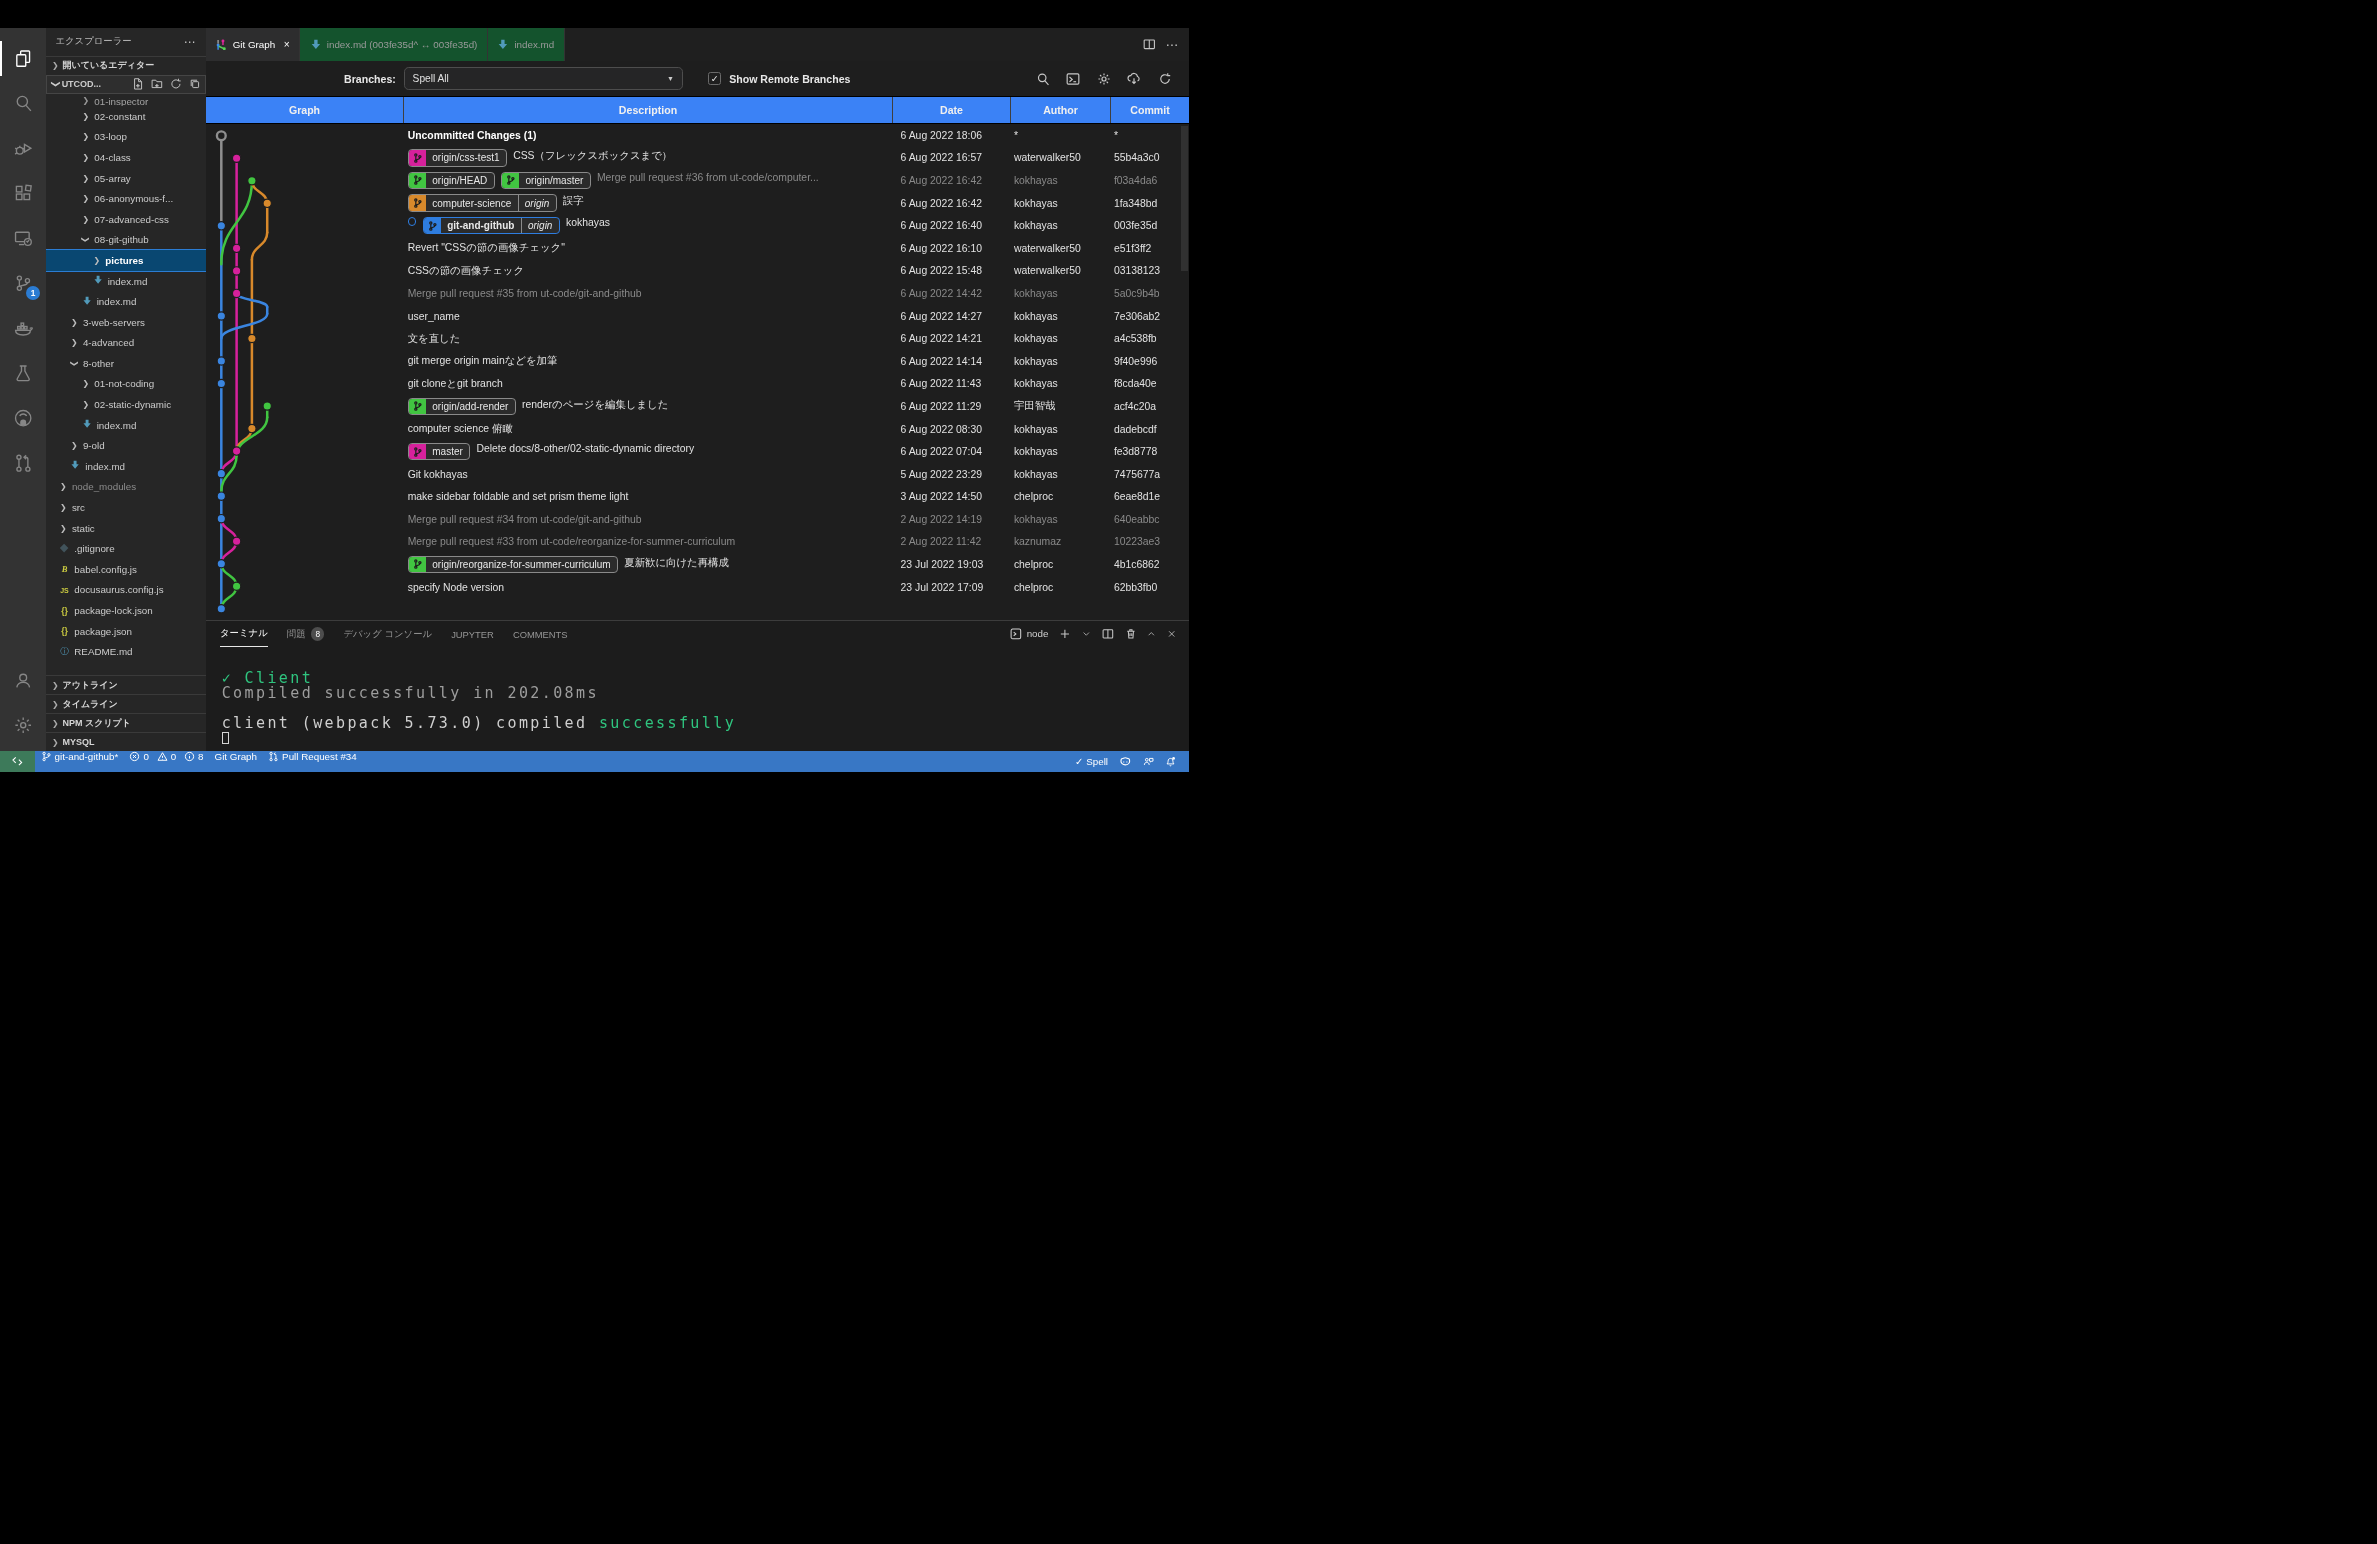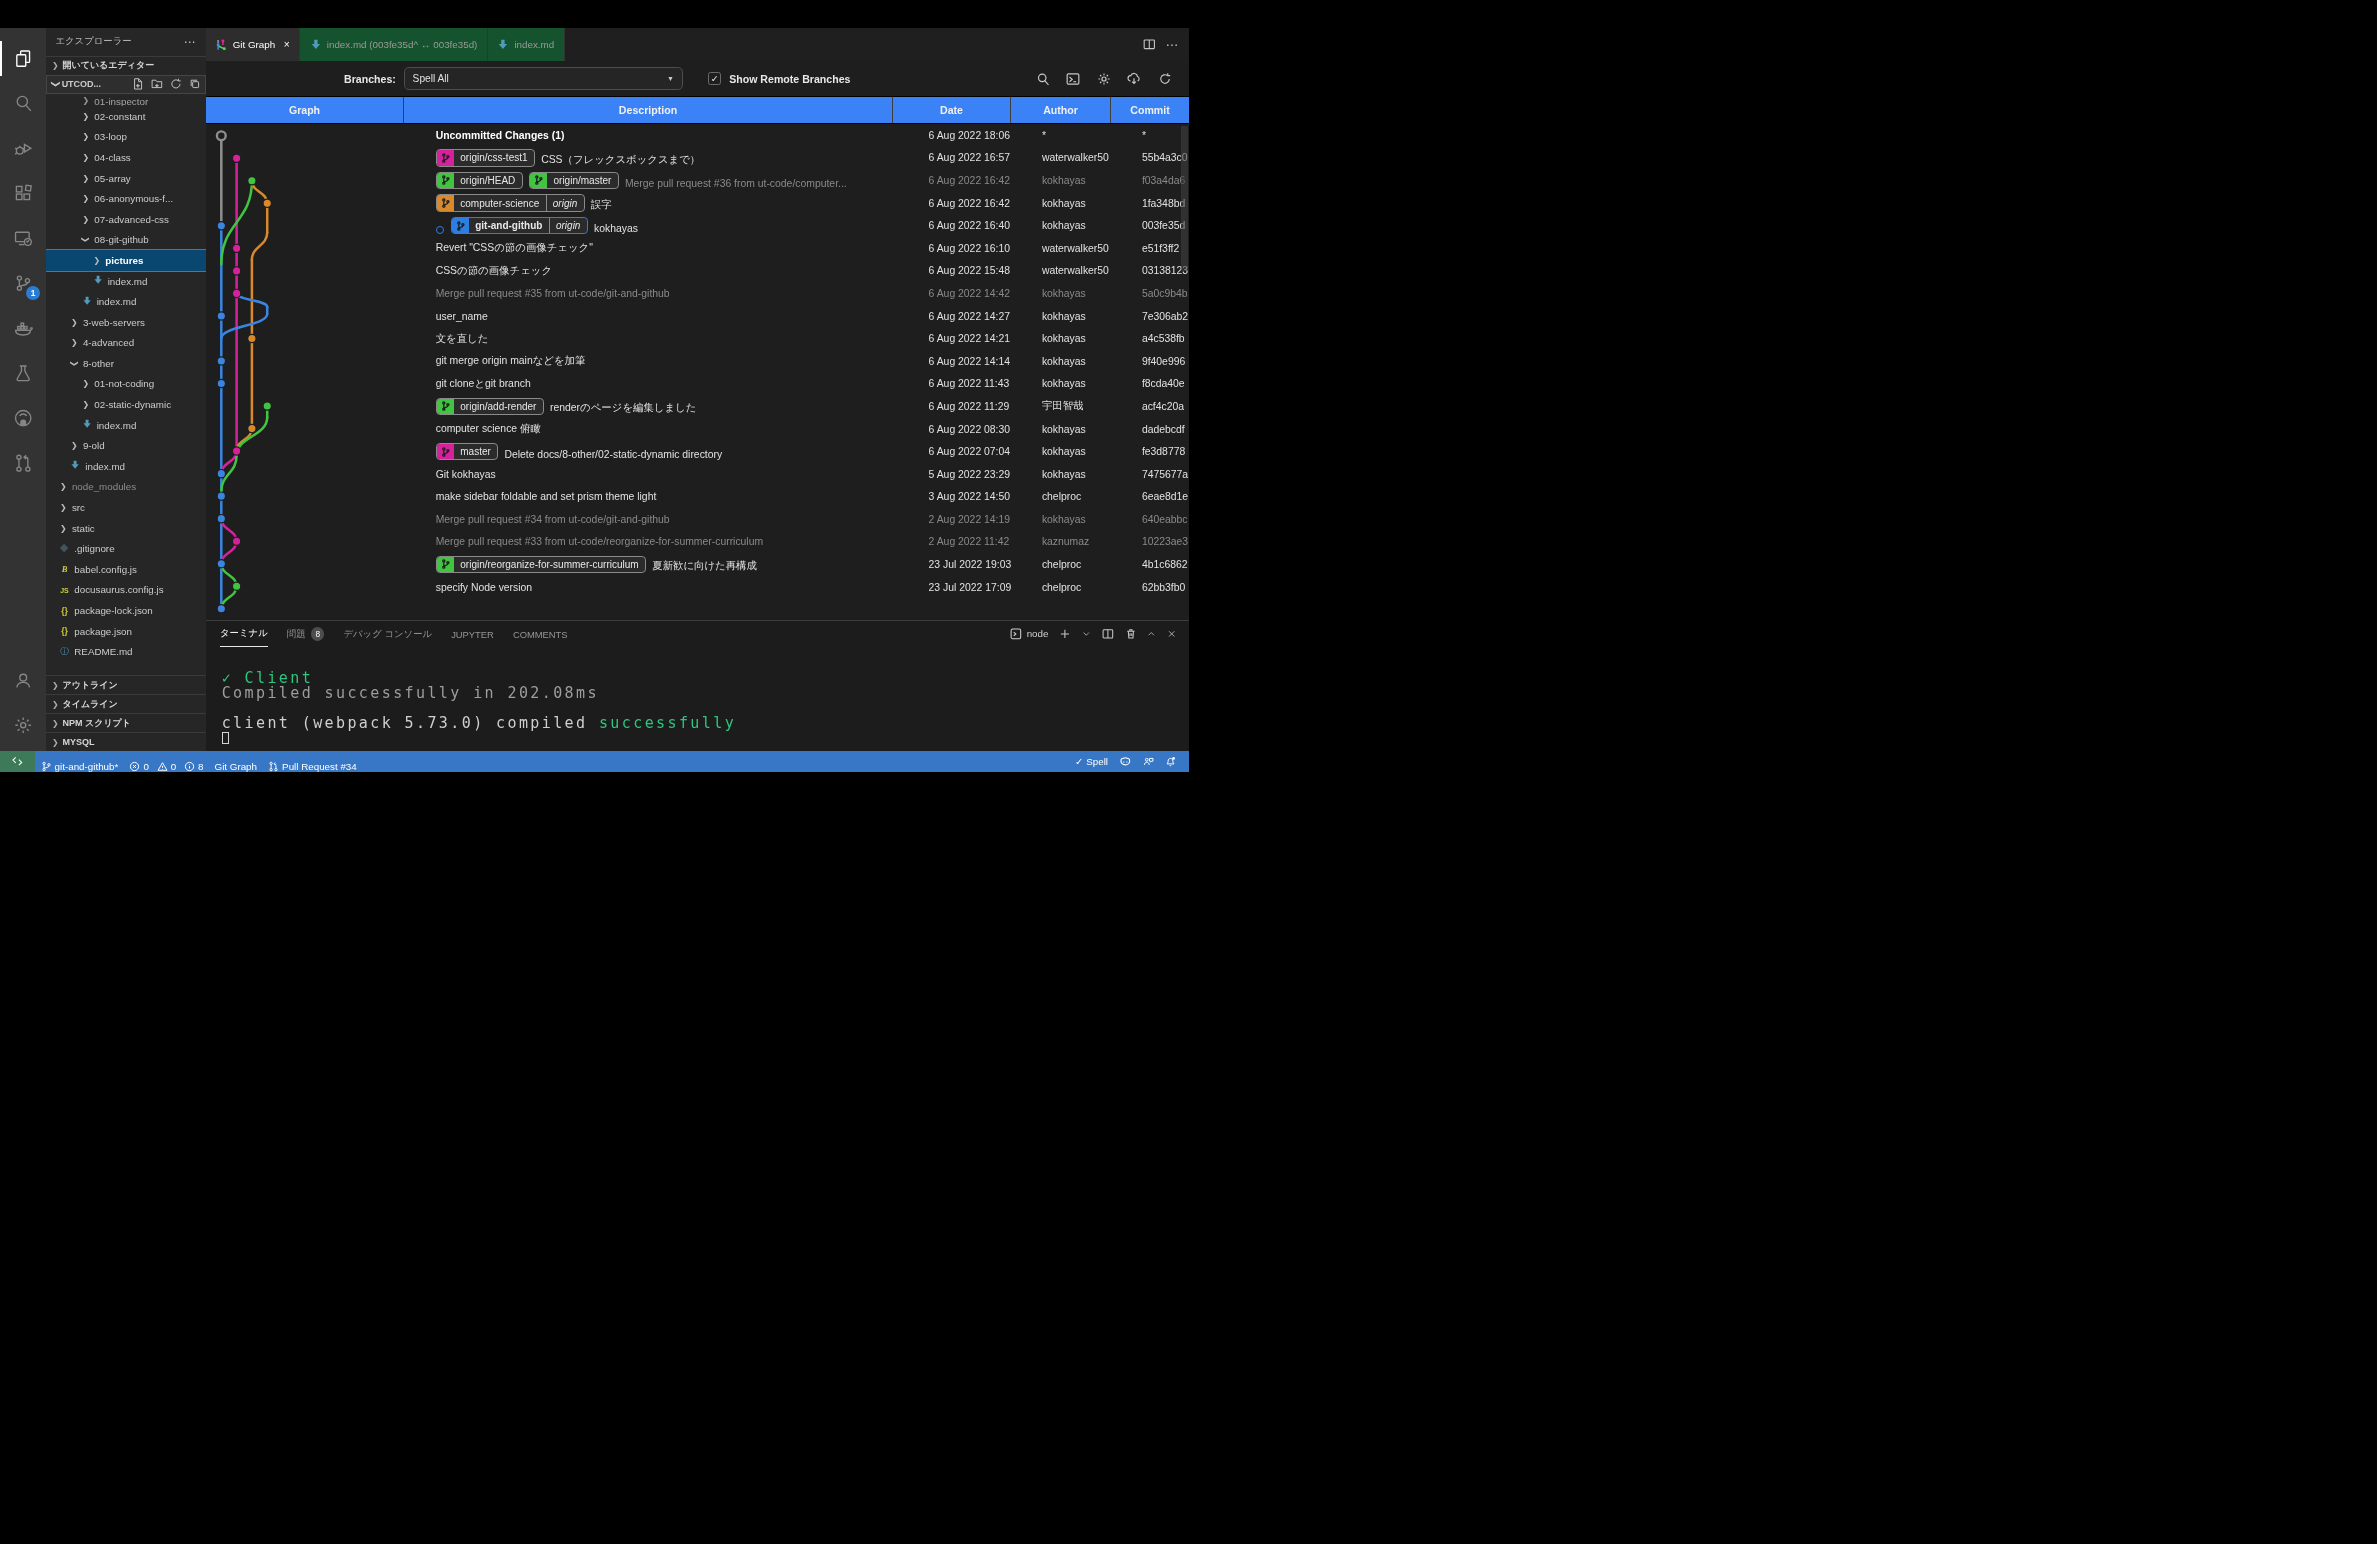--- a/index.html
+++ b/index.html
@@ -59,21 +59,21 @@
   .gg-tools svg { width:14px; height:14px; stroke:currentColor; fill:none; stroke-width:1.5; cursor:pointer; }
 
   .gg-header { height:27px; display:flex; background:#3b82f6; border-bottom:0.8px solid #000; flex:none; font-weight:bold; font-size:10.6px; color:#f0f0f0; }
   .gg-header .hc { display:flex; align-items:center; justify-content:center; border-left:0.8px solid #3f3f3f; }
   .gg-header .hc:first-child { border-left:none; }
 
   .gg-body { position:relative; height:496px; flex:none; overflow:hidden; }
   #graph-svg { position:absolute; left:0; top:0; }
   .commit-row { display:flex; height:22.6px; align-items:center; font-size:10.4px; color:#e2e2e2; }
   .commit-row .c-graph { width:197px; flex:none; }
-  .commit-row .c-desc { width:489px; flex:none; display:flex; align-items:flex-end; gap:6.3px; overflow:hidden; white-space:nowrap; padding-left:4.7px;margin-left:28px; }
+  .commit-row .c-desc { width:489px; flex:none; display:flex; align-items:flex-start; gap:6.3px; overflow:hidden; white-space:nowrap; padding-left:4.7px; }
   .commit-row .c-date { width:118px; flex:none; padding-left:8.6px; white-space:nowrap; }
   .commit-row .c-author { width:100px; flex:none; padding-left:3.9px; white-space:nowrap; overflow:hidden; }
   .commit-row .c-hash { flex:1; padding-left:3.9px; white-space:nowrap; overflow:hidden; }
   .commit-row.dim { color:#8a8a8a; }
   .commit-row .msg.bold { font-weight:bold; color:#ffffff; }
   .ring { width:8.6px; height:8.6px; border:1.6px solid #2e7de0; border-radius:50%; flex:none; }
   .tag { display:inline-flex; align-items:stretch; border:0.8px solid #8a8a8a; border-radius:3.9px; overflow:hidden; height:17.3px; flex:none; color:#e8e8e8; background:#2b2b2b; cursor:pointer; }
   .tag .tic { width:17.3px; display:flex; align-items:center; justify-content:center; flex:none; }
   .tag .tic svg { width:9.4px; height:10.2px; stroke:#1d1d1d; fill:none; stroke-width:1.6; }
   .tag .tlbl { display:flex; align-items:center; padding:0 6.3px; font-size:10px; }
@@ -94,21 +94,21 @@
   .term { padding:7.9px 0 0 15.7px; font-family:"DejaVu Sans Mono","Liberation Mono",monospace; font-size:15px; letter-spacing:2.4px; line-height:15px; color:#cfcfcf; }
   .term .green { color:#2fc57f; }
   .term .gray { color:#9d9d9d; }
   .term .blank { height:15px; }
   .term .gap { height:15.7px; }
   .cursor { display:inline-block; width:7px; height:11.8px; border:0.8px solid #d4d4d4; vertical-align:middle; }
 
   
   .statusbar { position:absolute; left:0; right:0; bottom:0; height:21px; background:#3877c5; color:#ffffff; display:flex; align-items:center; font-size:9.8px; }
   .sb-remote { width:35px; height:100%; background:#3d7a5a; display:flex; align-items:center; justify-content:center; flex:none; cursor:pointer; }
-  .sb-item { display:flex; align-items:flex-end; gap:3.1px; padding:0 5.5px; height:100%; cursor:pointer; white-space:nowrap; }
+  .sb-item { display:flex; align-items:flex-start; gap:3.1px; padding:0 5.5px; height:100%; cursor:pointer; white-space:nowrap; }
   .statusbar svg { width:11px; height:11px; stroke:currentColor; fill:none; stroke-width:1.4; }
   .sb-right { margin-left:auto; display:flex; align-items:center; padding-right:7.9px; }
 </style>
 </head>
 <body>
 
 <div class="window">
   <div class="titlebar"></div>
 
   <div class="main">

